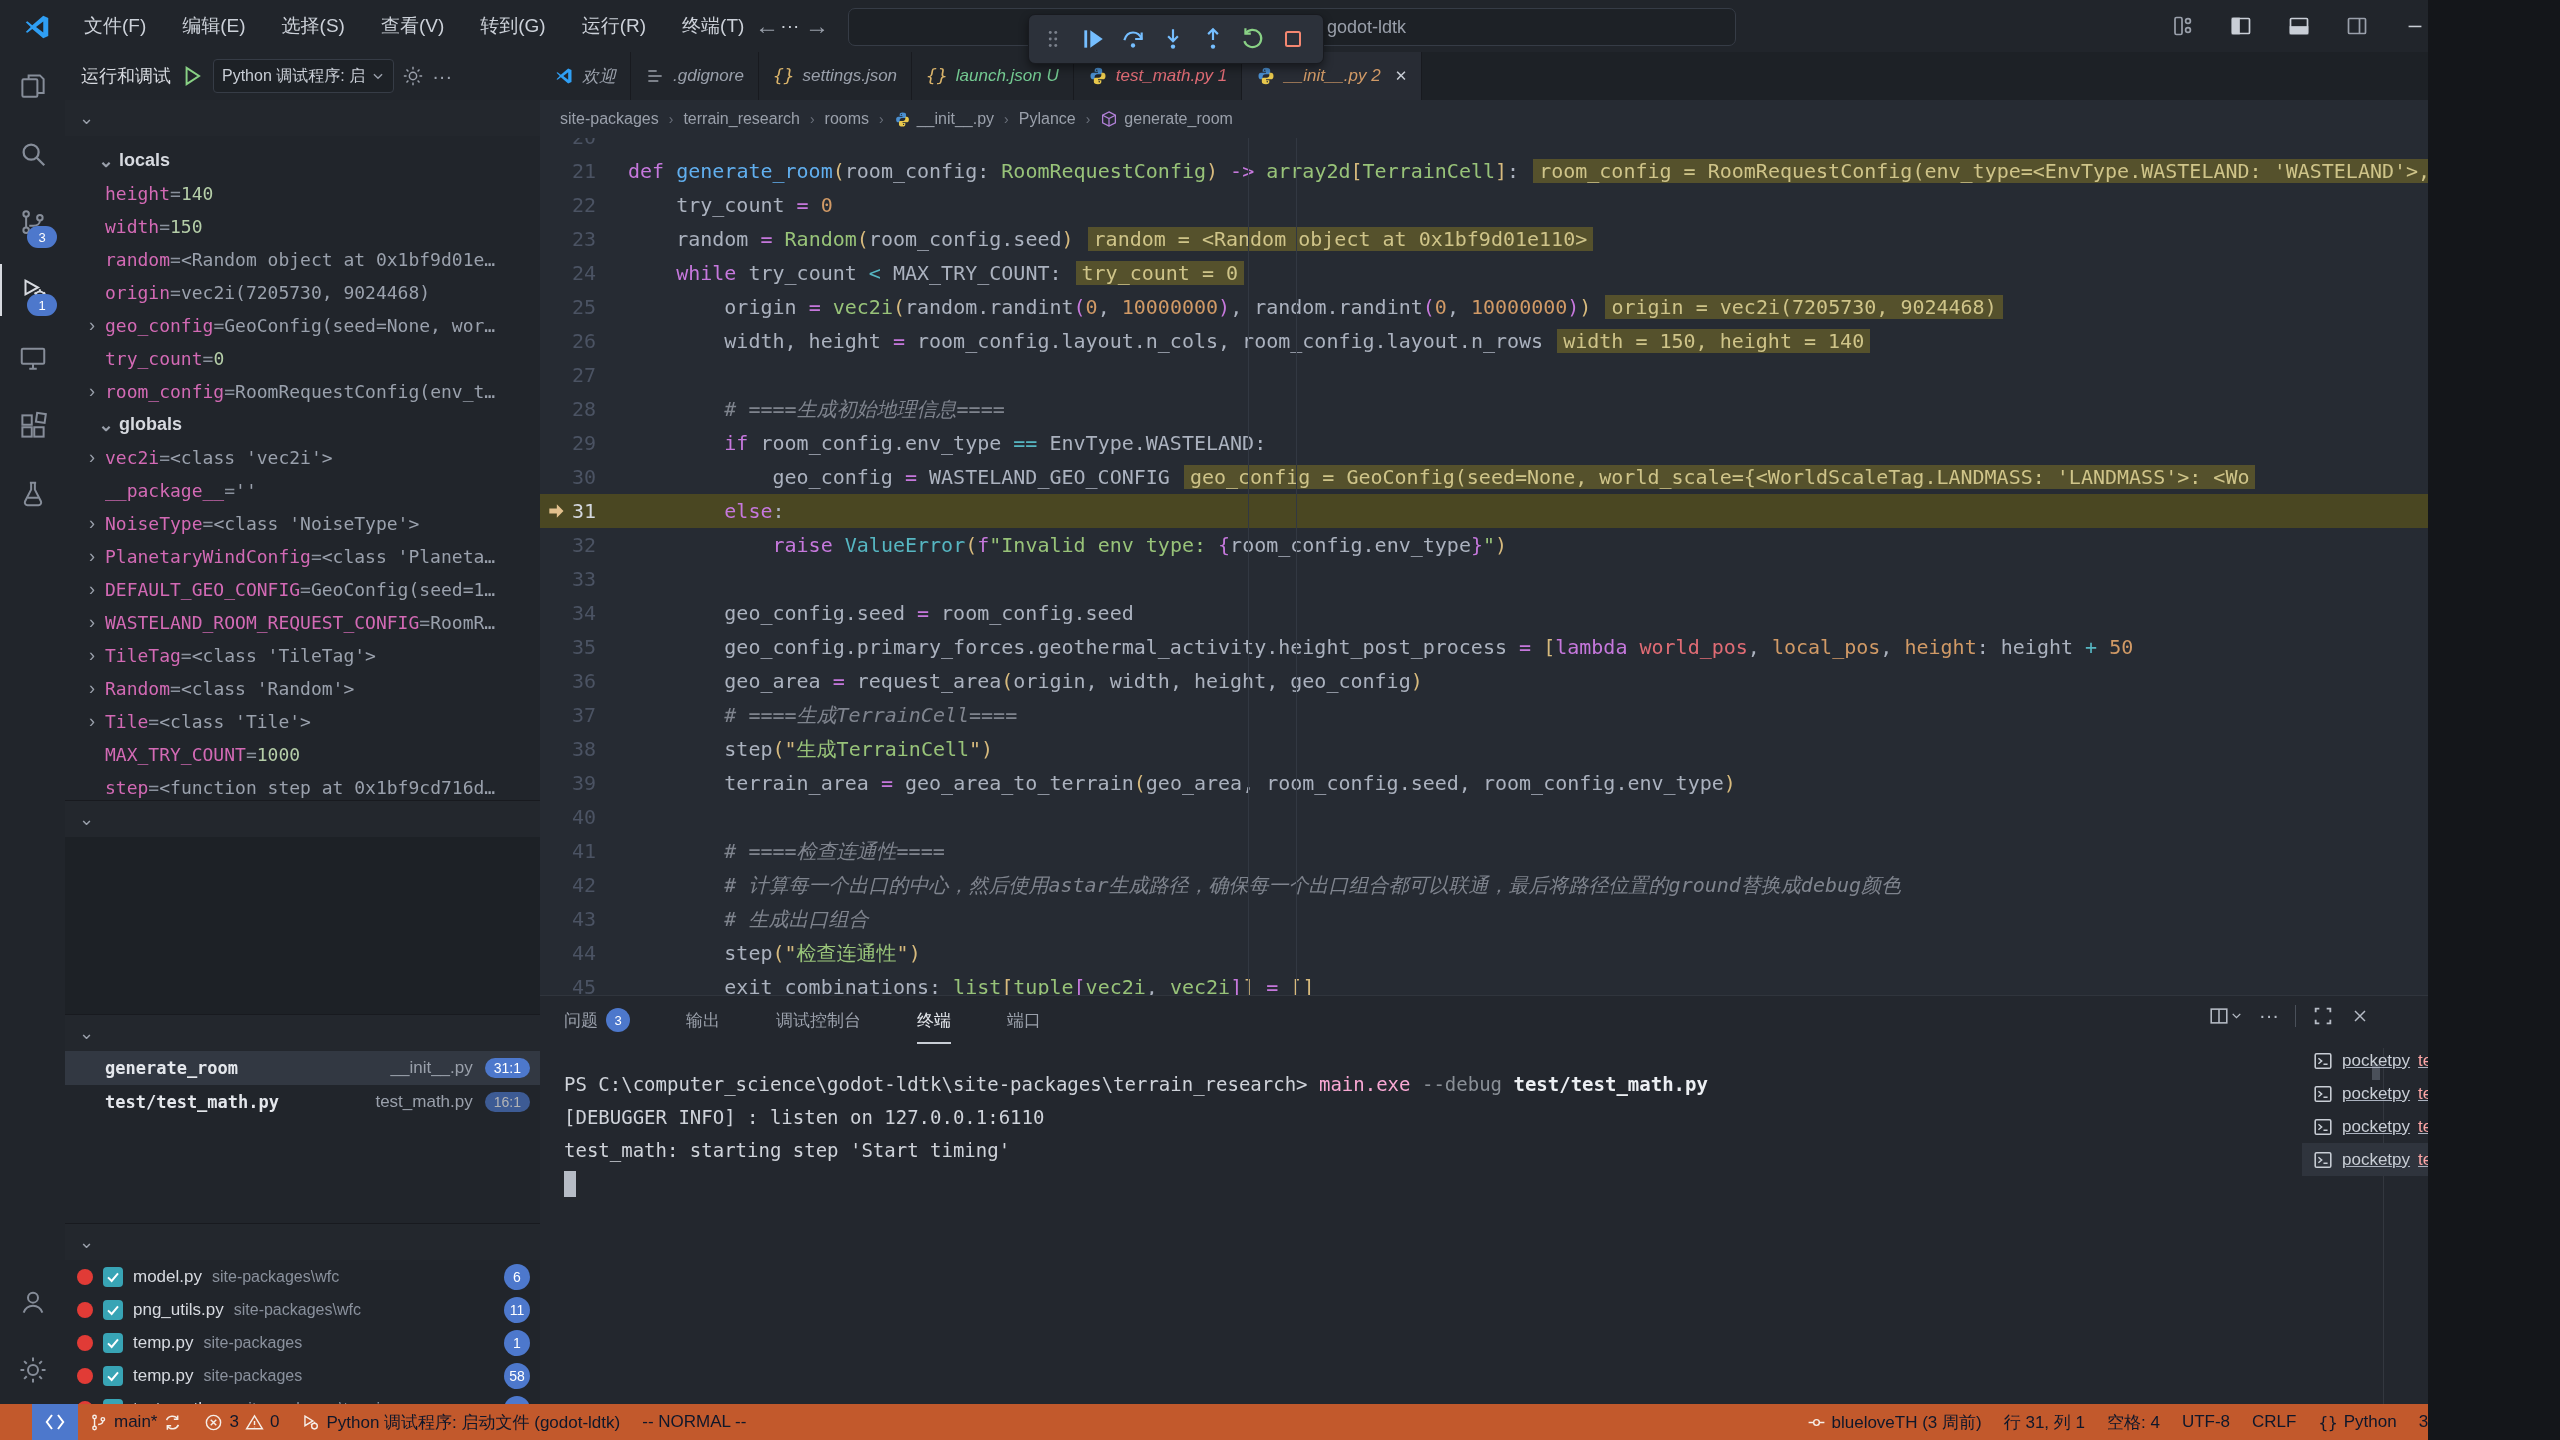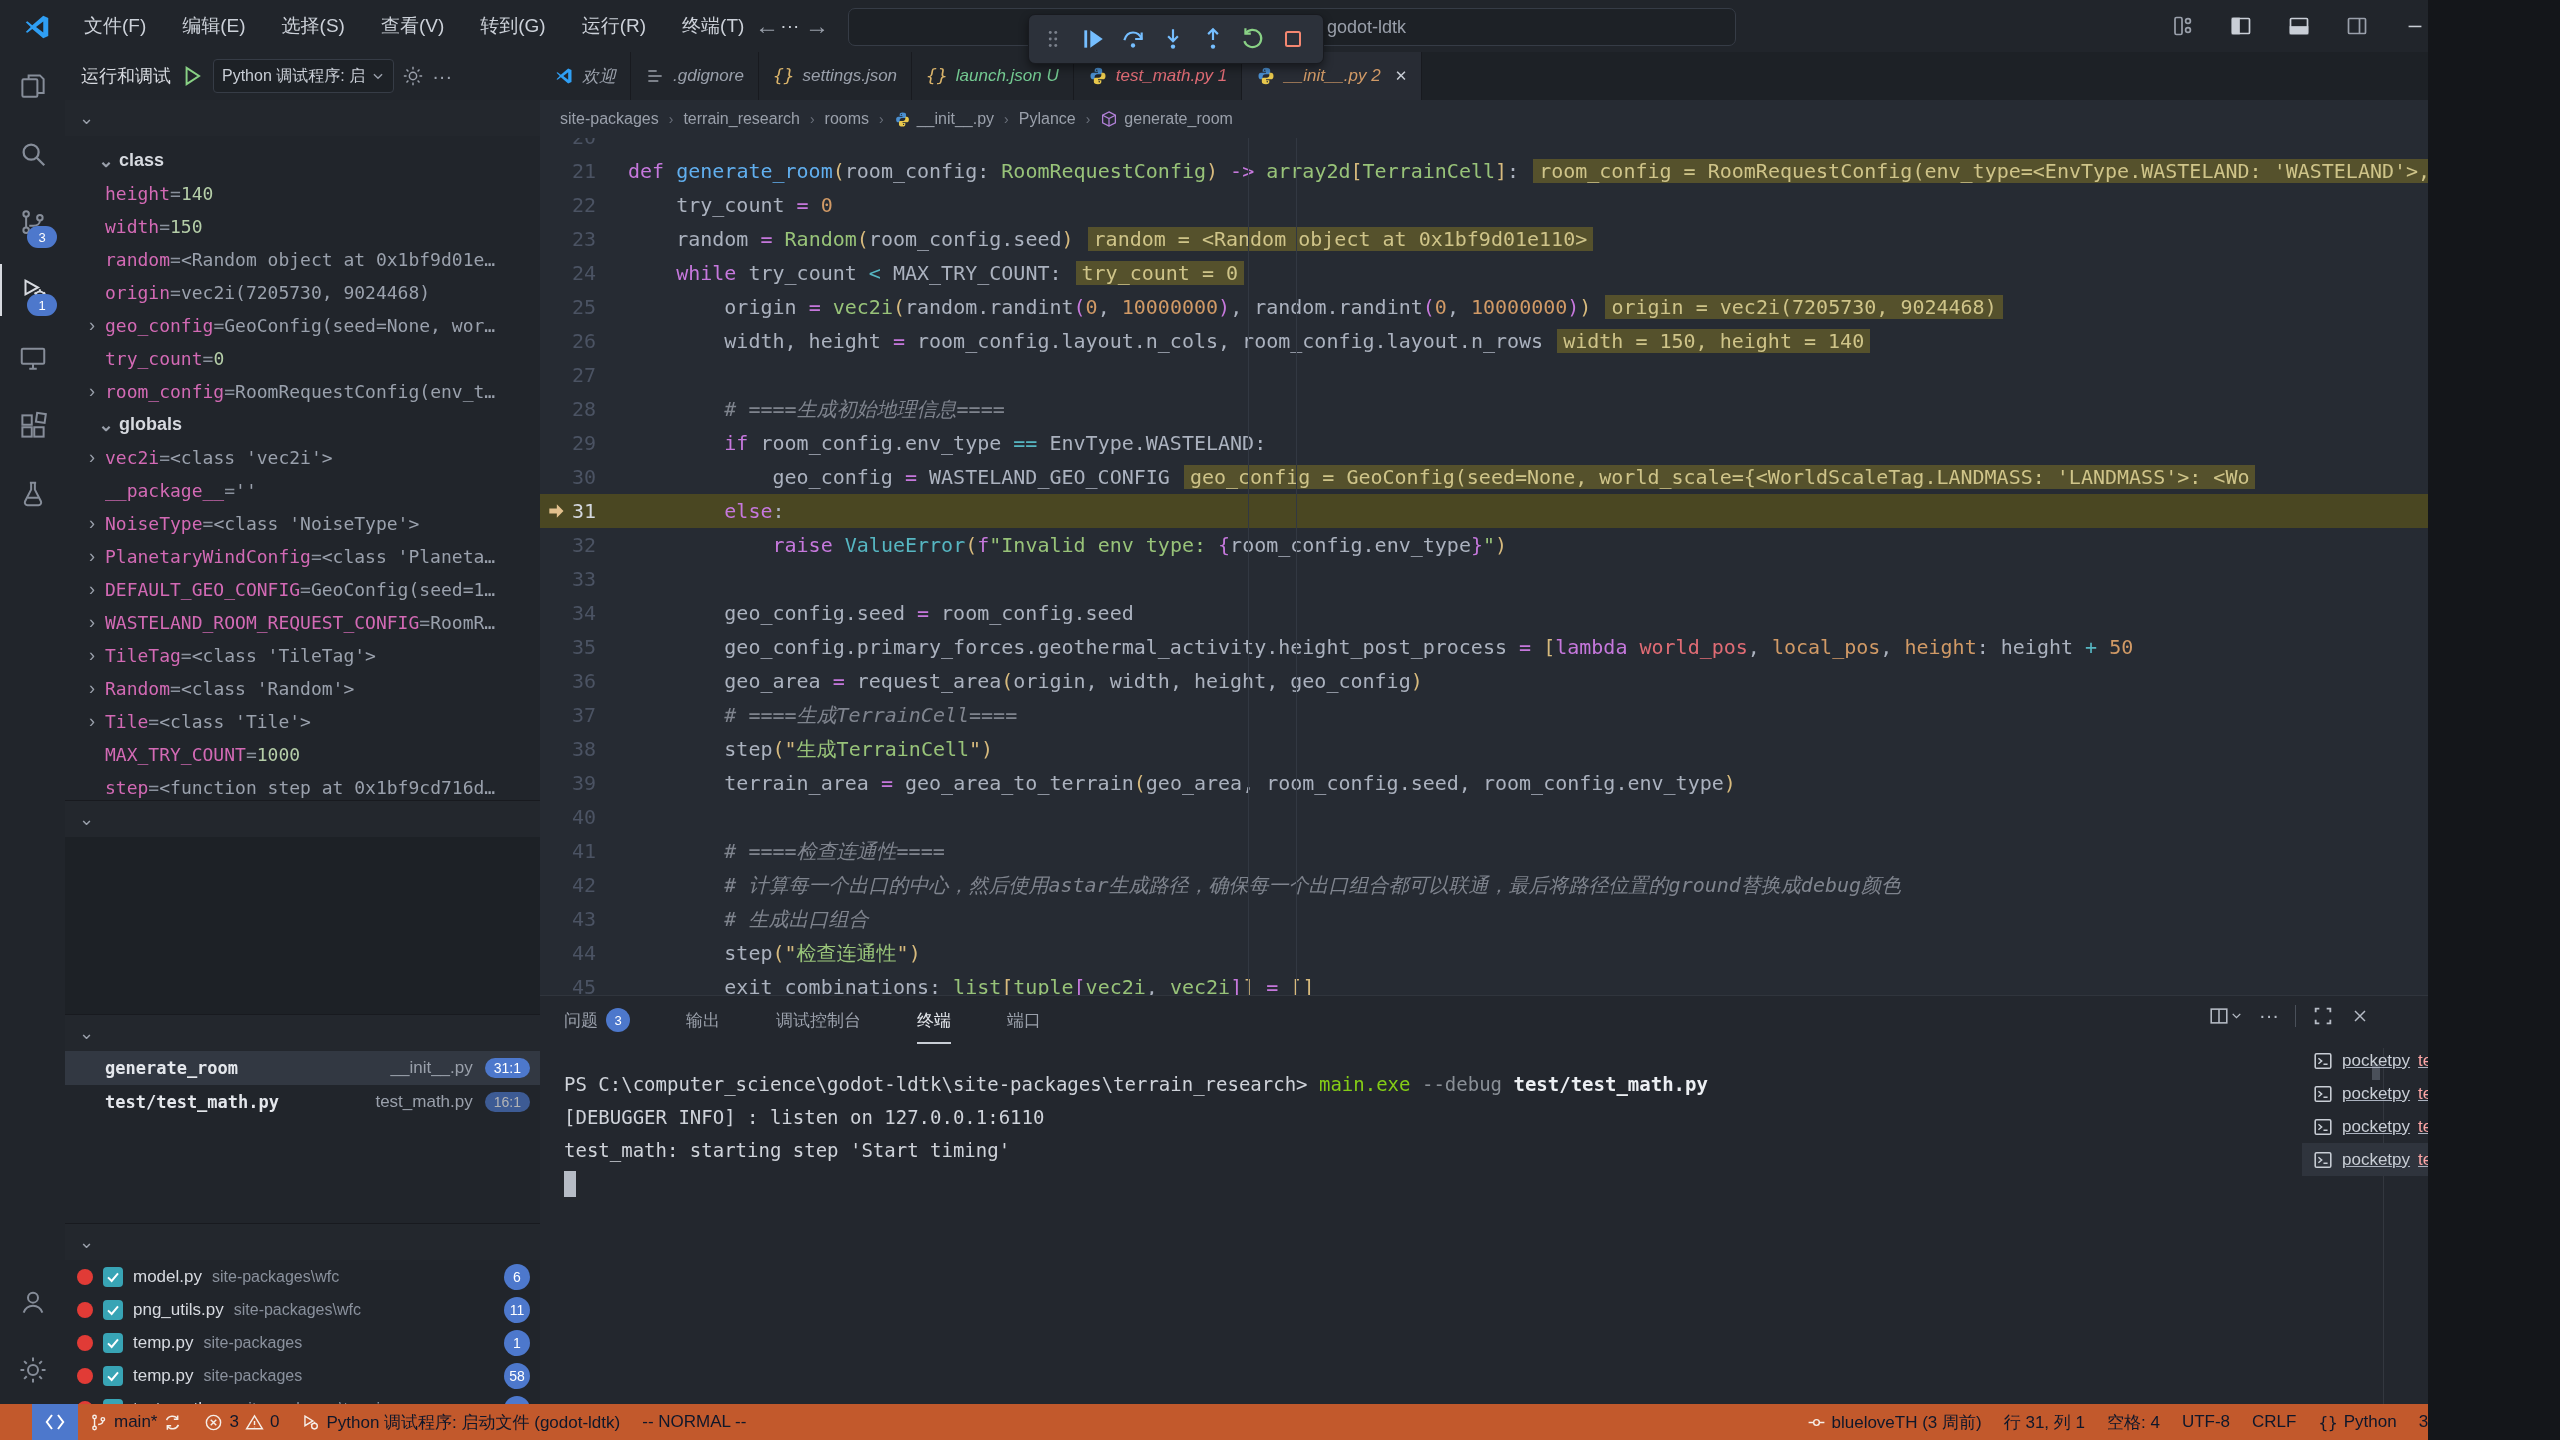--- a/index.html
+++ b/index.html
@@ -85,21 +85,21 @@
   #minimap{position:absolute;right:12px;top:0;width:66px;height:857px;background:#262b33;}
   #ruler{position:absolute;right:0;top:0;width:12px;height:857px;background:#262b33;}
   
   #panel{left:540px;top:995px;width:2020px;height:409px;background:#23272e;border-top:1px solid #30353d;}
   #panel-tabs{display:flex;align-items:center;height:48px;padding-left:24px;gap:56px;font-size:17px;color:#9aa0ab;}
   .ptab{display:flex;align-items:center;gap:8px;height:48px;}
   .ptab.active{color:#e4e7ec;box-shadow:inset 0 -2px 0 #c9ced6;}
   .ptab-badge{min-width:24px;height:24px;border-radius:12px;background:#4d78cc;color:#fff;font-size:13px;display:flex;align-items:center;justify-content:center;}
   #panel-actions{position:absolute;right:190px;top:8px;display:flex;align-items:center;gap:16px;color:#b6bcc6;}
   #term{position:absolute;left:24px;top:72px;width:1780px;font-family:"DejaVu Sans Mono",monospace;font-size:19px;line-height:33px;white-space:pre;}
-  .t-d{color:#cfd3da;} .t-y{color:#84cc16;} .t-g{color:#8a9097;} .t-w{color:#eceff3;font-weight:bold;}
+  .t-d{color:#cfd3da;} .t-y{color:#f9a8d4;} .t-g{color:#8a9097;} .t-w{color:#eceff3;font-weight:bold;}
   #term-cursor{width:12px;height:26px;background:#b6bcc6;margin-top:4px;}
   #term-sep{position:absolute;left:1843px;top:52px;width:1px;height:357px;background:#33373f;}
   #term-scroll{position:absolute;left:1832px;top:68px;width:8px;height:16px;background:#4a505a;}
   #term-list{position:absolute;left:1762px;top:48px;width:170px;text-decoration:underline;}
   .tl-row{height:33px;display:flex;align-items:center;gap:8px;padding-left:10px;font-size:17px;color:#c9ced6;white-space:nowrap;}
   .tl-row.sel{background:#2f343d;}
   .tl-dim{color:#fca5a5;}
   
   #statusbar{left:0;top:1404px;width:2560px;height:36px;background:#c2592c;color:#0f172a;display:flex;align-items:center;font-size:17px;padding-left:32px;}
   #sb-remote{width:46px;height:36px;background:#4d78cc;display:flex;align-items:center;justify-content:center;flex:none;}
@@ -356,21 +356,21 @@
   </div>
 
   <div class="abs" id="sidebar">
       <div class="sect-head" style="border-top: none;">
         <span class="chev">⌄</span>
         <span></span>
       </div>
       <div class="vars-wrap" style="padding-top: 8px;">
         <div class="var-row scope-row">
           <span class="var-chev">⌄</span>
-          <span>class</span>
+          <span>locals</span>
         </div>
         <div class="var-row">
           <span class="var-chev" style="margin-left:14px"></span>
           <span class="vname">height</span>
           <span class="veq"> = </span>
           <span class="vnum">140</span>
         </div>
         <div class="var-row">
           <span class="var-chev" style="margin-left:14px"></span>
           <span class="vname">width</span>

